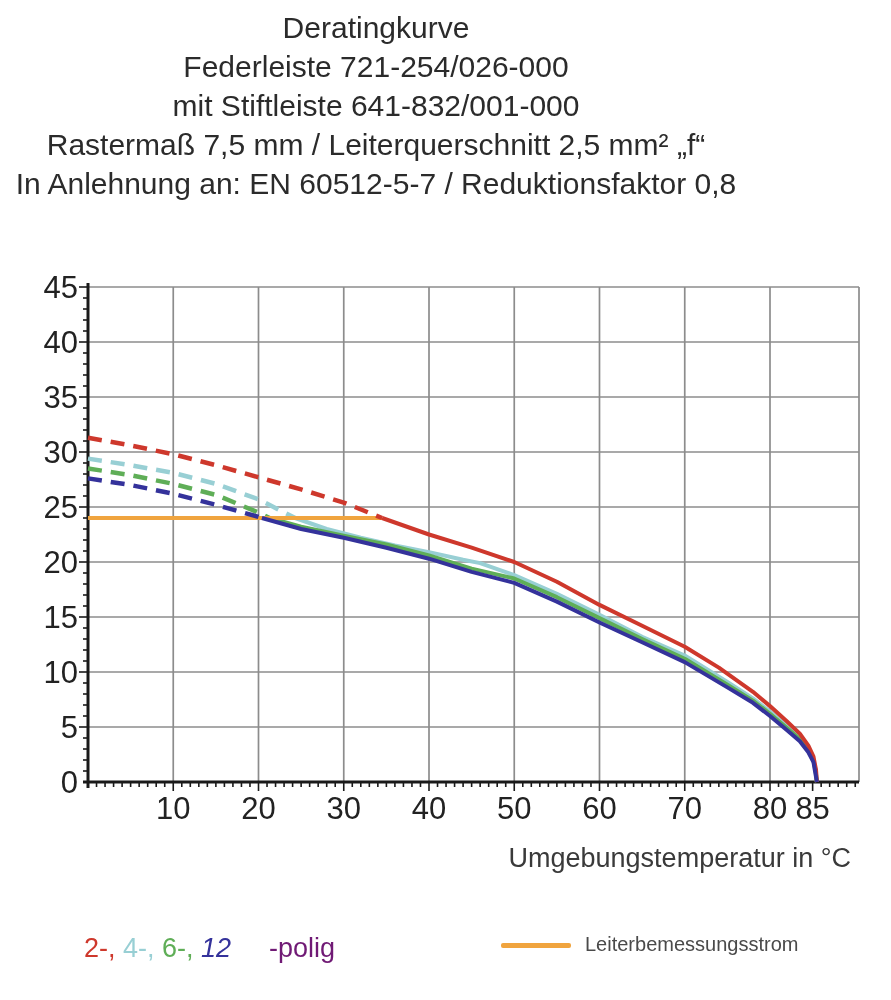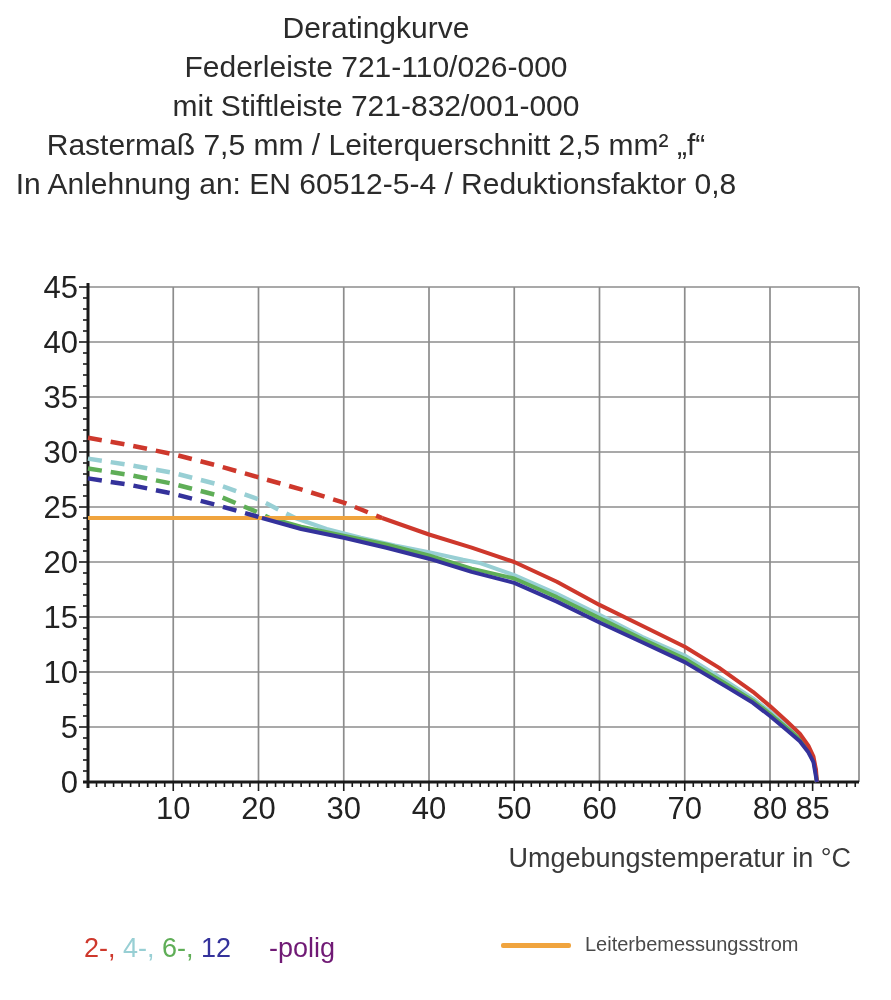--- a/index.html
+++ b/index.html
@@ -28,24 +28,24 @@
   }
   .legend-rated .lbl{font-size:20px;color:#4a4a4a;}
 </style>
 </head>
 <body>
 
 <div class="page">
 
   <div class="title-block">
     <div>Deratingkurve</div>
-    <div>Federleiste 721-110/026-000</div>
-    <div>mit Stiftleiste 721-832/001-000</div>
+    <div>Federleiste 721-254/026-000</div>
+    <div>mit Stiftleiste 641-832/001-000</div>
     <div>Rastermaß 7,5 mm / Leiterquerschnitt 2,5 mm² „f“</div>
-    <div>In Anlehnung an: EN 60512-5-4 / Reduktionsfaktor 0,8</div>
+    <div>In Anlehnung an: EN 60512-5-7 / Reduktionsfaktor 0,8</div>
   </div>
 
 
   <svg id="chart" width="891" height="1000" viewBox="0 0 891 1000">
       <line x1="88" y1="727" x2="859" y2="727" stroke="#8c8c8c" stroke-width="1.7"></line>
       <line x1="88" y1="672" x2="859" y2="672" stroke="#8c8c8c" stroke-width="1.7"></line>
       <line x1="88" y1="617" x2="859" y2="617" stroke="#8c8c8c" stroke-width="1.7"></line>
       <line x1="88" y1="562" x2="859" y2="562" stroke="#8c8c8c" stroke-width="1.7"></line>
       <line x1="88" y1="507" x2="859" y2="507" stroke="#8c8c8c" stroke-width="1.7"></line>
       <line x1="88" y1="452" x2="859" y2="452" stroke="#8c8c8c" stroke-width="1.7"></line>
@@ -223,20 +223,20 @@
       <polyline points="269.5825,518 301.125,526.8 343.75,535.6 386.375,544.4 429,555.4 471.625,568.6 514.25,578.5 556.875,597.2 599.5,618.1 642.125,639 684.75,658.8 727.375,684.65 752.95,700.6 770,713.8 787.0500000000001,728.1 799.8375,739.1 808.3625000000001,750.1 813.4775,761.1 815.60875,771 816.8875,782" fill="none" stroke="#5FAE57" stroke-width="4" stroke-linejoin="round"></polyline>
       <polyline points="88,518 382.1125,518" fill="none" stroke="#F0A43E" stroke-width="4" stroke-linejoin="round"></polyline>
       <polyline points="88,437.7 130.625,445.4 173.25,454.2 215.875,465.2 258.5,477.3 301.125,489.4 343.75,502.6 382.1125,518" fill="none" stroke="#CE382C" stroke-width="4.5" stroke-linejoin="round" stroke-dasharray="14 9"></polyline>
       <polyline points="382.1125,518 429,534.5 471.625,547.7 514.25,562 556.875,581.8 599.5,604.9 642.125,625.8 684.75,646.7 718.85,667.6 752.95,691.8 770,706.1 787.0500000000001,721.5 799.8375,733.6 808.3625000000001,745.7 813.4775,756.7 816.0350000000001,769.9 816.8875,782" fill="none" stroke="#CE382C" stroke-width="4" stroke-linejoin="round"></polyline>
       <polyline points="88,478.4 130.625,485 173.25,493.8 215.875,504.8 258.5,516.9 261.90999999999997,518" fill="none" stroke="#34329B" stroke-width="4.5" stroke-linejoin="round" stroke-dasharray="14 9"></polyline>
       <polyline points="261.90999999999997,518 301.125,529 343.75,537.8 386.375,547.7 429,558.7 471.625,571.9 514.25,582.9 556.875,601.6 599.5,622.5 642.125,642.3 684.75,662.1 727.375,687.4 752.95,702.8 770,716 787.0500000000001,730.3 799.8375,741.3 808.3625000000001,752.3 813.4775,762.2 815.1825,772.1 816.8875,782" fill="none" stroke="#34329B" stroke-width="4" stroke-linejoin="round"></polyline>
     </svg>
 
   <div class="axis-title x-axis-title">Umgebungstemperatur in °C</div>
 
-  <div class="legend-poles"><span style="color: rgb(206, 56, 44);">2-,</span><span style="color: rgb(152, 207, 212);"> 4-,</span><span style="color: rgb(95, 174, 87);"> 6-,</span><span style="color: rgb(52, 50, 155);"> 12</span><span style="color: #701a75; margin-left: 38px;">-polig</span></div>
+  <div class="legend-poles"><span style="color: rgb(206, 56, 44);">2-,</span><span style="color: rgb(152, 207, 212);"> 4-,</span><span style="color: rgb(95, 174, 87);"> 6-,</span><span style="color: rgb(52, 50, 155); font-style: italic;"> 12</span><span style="color: #701a75; margin-left: 38px;">-polig</span></div>
 
   <div class="legend-rated">
     <span class="swatch" style="background: rgb(240, 164, 62);"></span>
     <span class="lbl">Leiterbemessungsstrom</span>
   </div>
 
 </div>
 
 </body></html>

